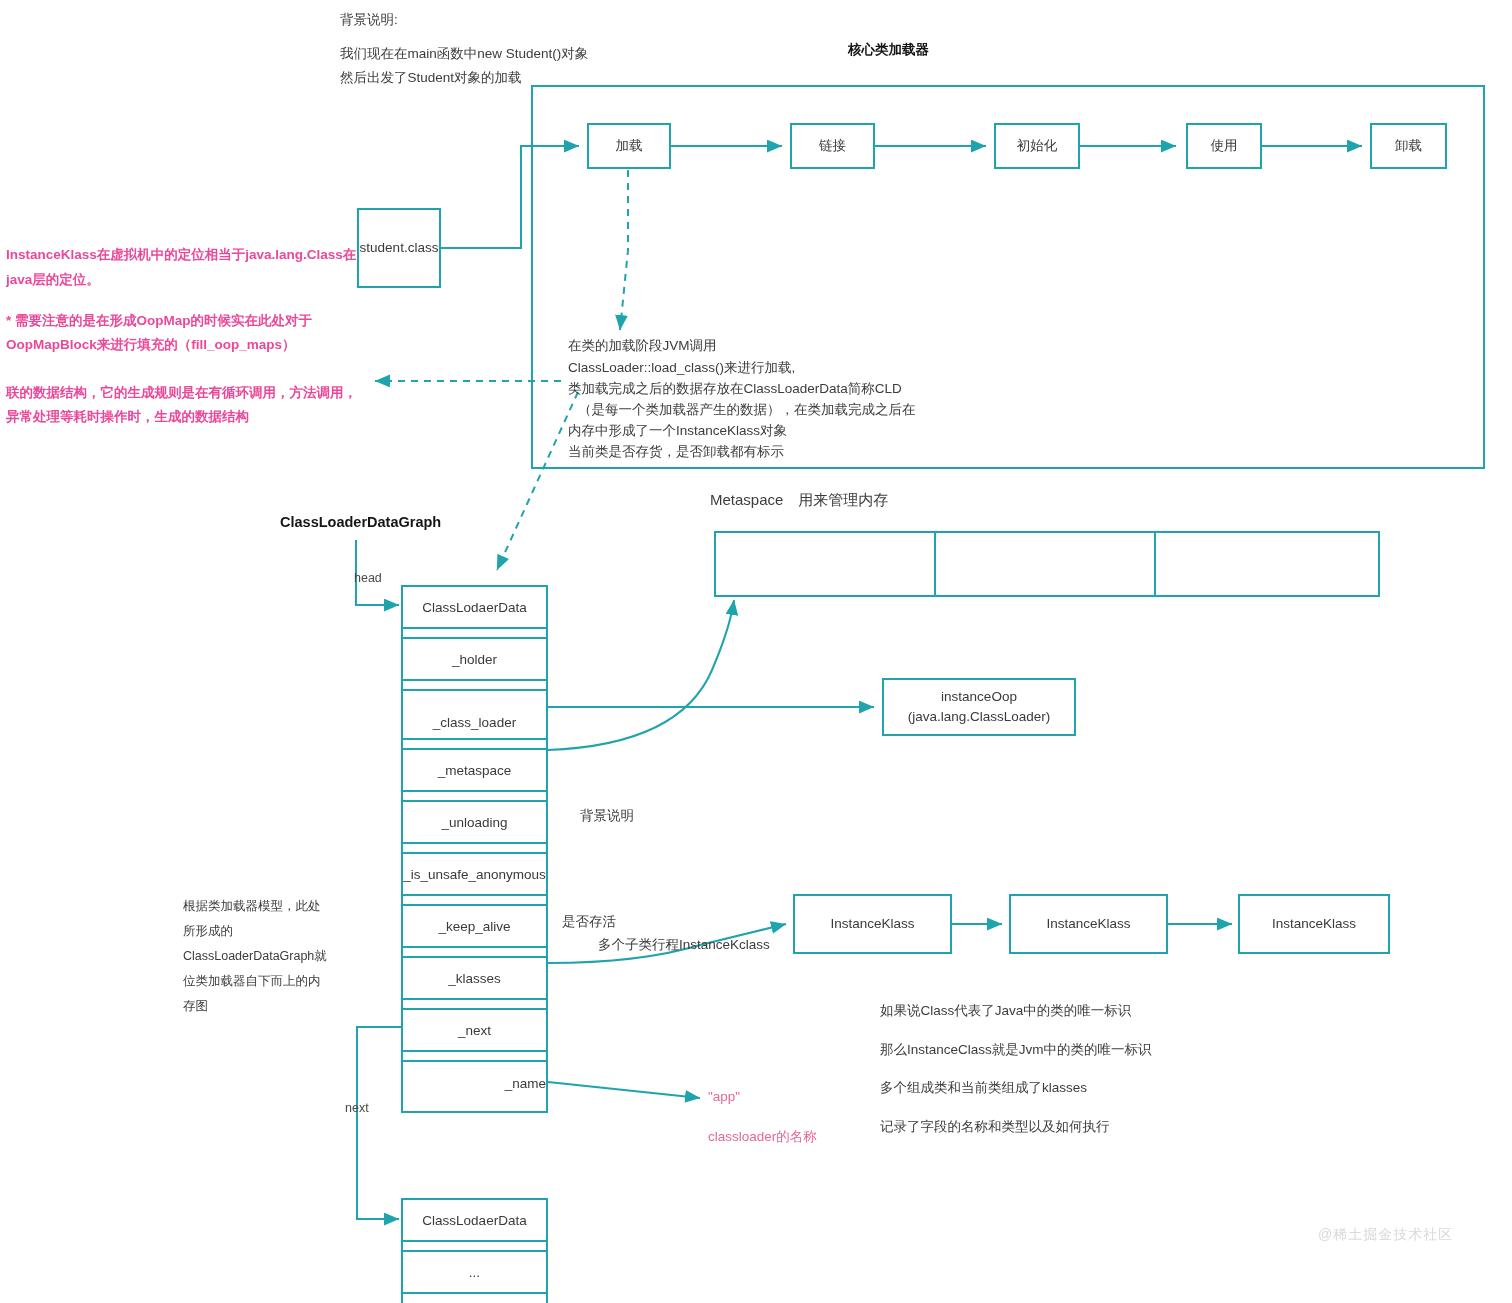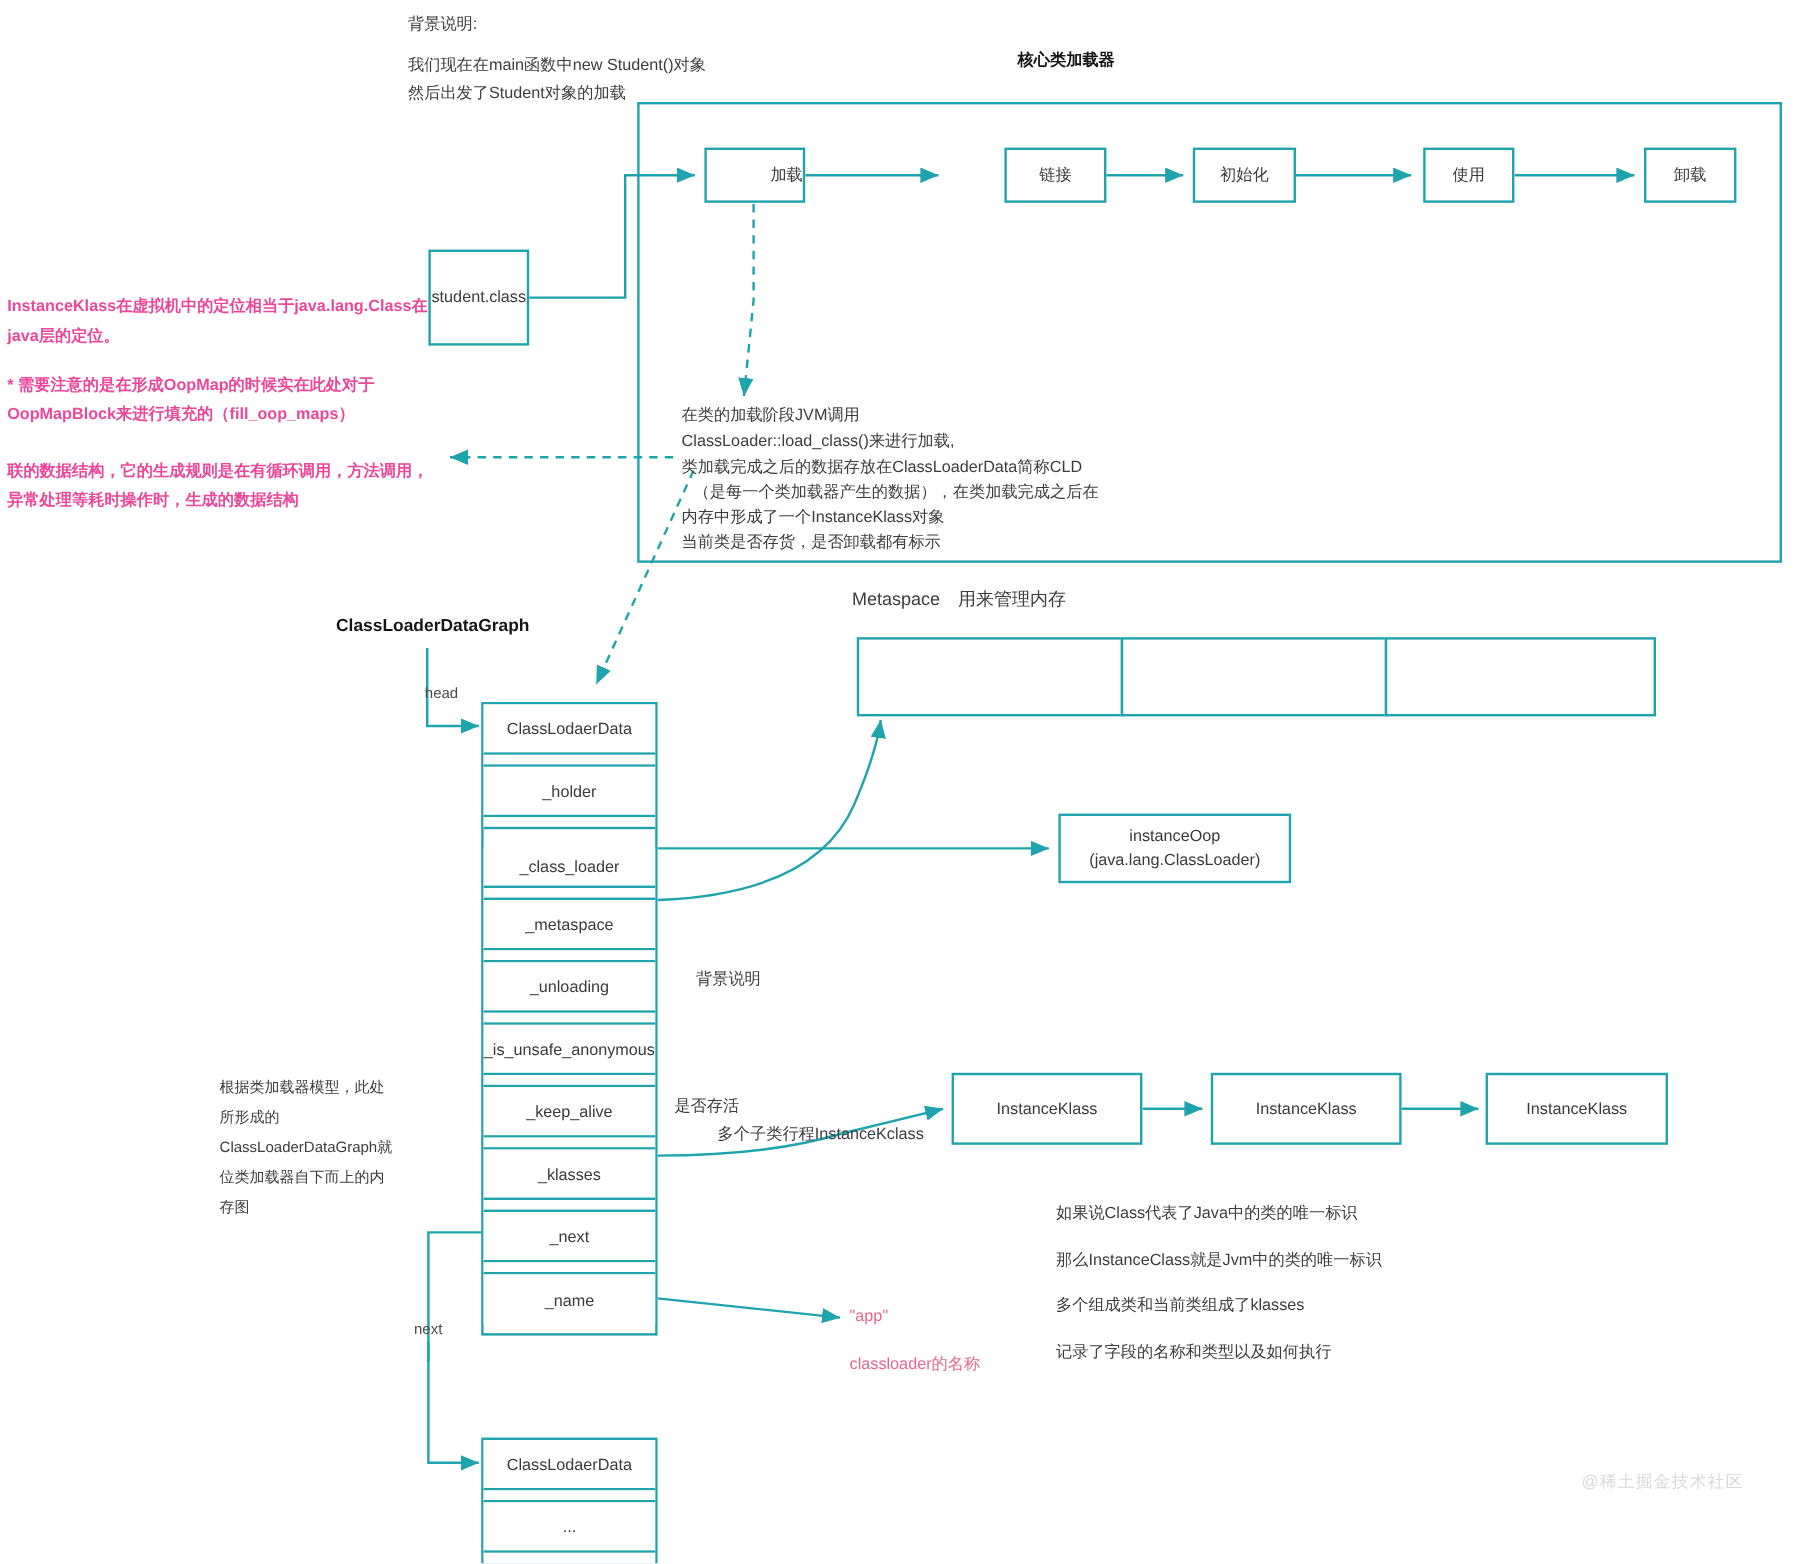--- a/index.html
+++ b/index.html
@@ -142,24 +142,24 @@
   </svg>
 
   <div class="outer-frame" style="left:531px; top:85px; width:954px; height:384px;"></div>
 
   <div class="title-bold" style="left:848px; top:41px;">核心类加载器</div>
 
   <div class="txt" style="left:340px; top:8px;text-align:right;">背景说明:</div>
   <div class="txt" style="left:340px; top:42px;">我们现在在main函数中new Student()对象</div>
   <div class="txt" style="left:340px; top:66px;">然后出发了Student对象的加载</div>
 
-  <div class="node" style="left:587px; top:123px; width:84px; height:46px;align-items:flex-end;">
+  <div class="node" style="left:587px; top:123px; width:84px; height:46px;">
     <span>加载</span>
   </div>
-  <div class="node" style="left:790px; top:123px; width:85px; height:46px;margin-left:47px;">
+  <div class="node" style="left:790px; top:123px; width:85px; height:46px;">
     <span>链接</span>
   </div>
   <div class="node" style="left:994px; top:123px; width:86px; height:46px;">
     <span>初始化</span>
   </div>
   <div class="node" style="left:1186px; top:123px; width:76px; height:46px;">
     <span>使用</span>
   </div>
   <div class="node" style="left:1370px; top:123px; width:77px; height:46px;">
     <span>卸载</span>
@@ -224,21 +224,21 @@
     </div>
     <div class="struct-row gap"></div>
     <div class="struct-row" style="height:42px;">
       <span>_klasses</span>
     </div>
     <div class="struct-row gap"></div>
     <div class="struct-row" style="height:42px;">
       <span>_next</span>
     </div>
     <div class="struct-row gap"></div>
-    <div class="struct-row" style="height:42px;">
+    <div class="struct-row" style="height:42px;justify-content:flex-end;">
       <span>_name</span>
     </div>
   </div>
 
   <div class="struct" style="left:401px; top:1198px; width:147px; height:105px;">
     <div class="struct-row" style="height:42px;">
       <span>ClassLodaerData</span>
     </div>
     <div class="struct-row gap"></div>
     <div class="struct-row" style="height:42px;">

